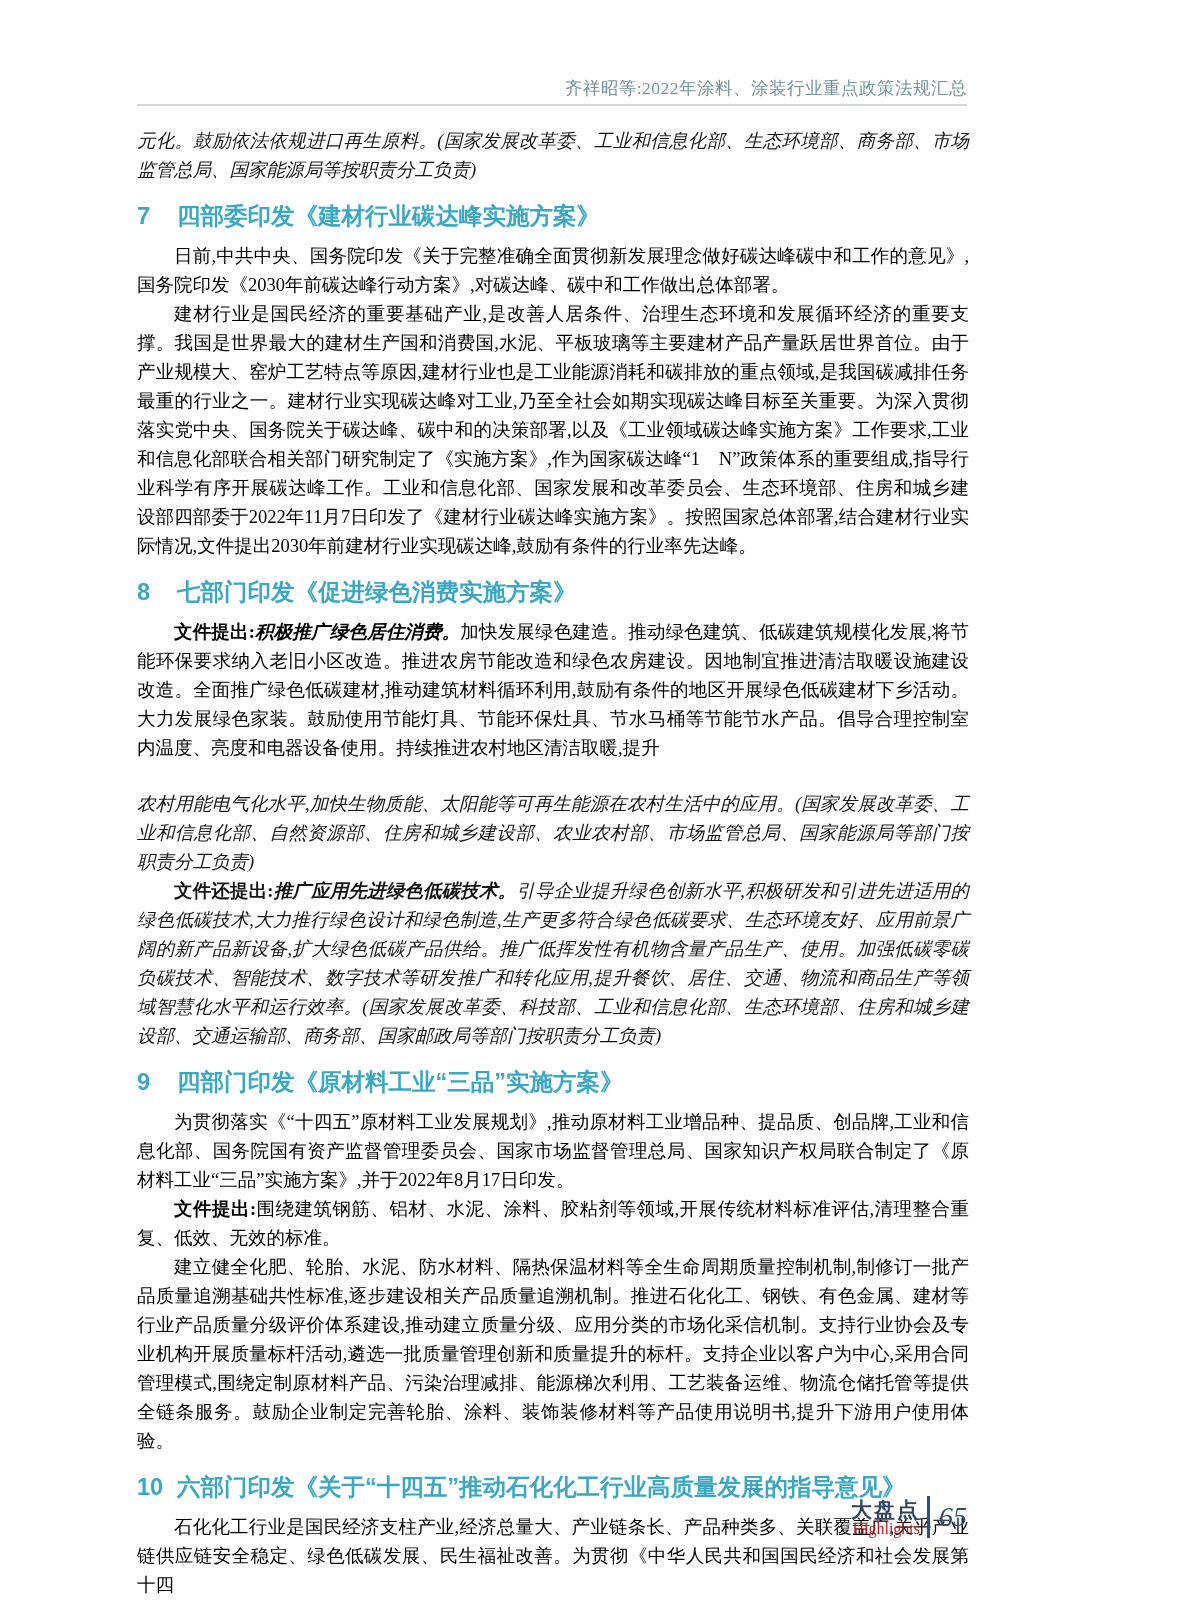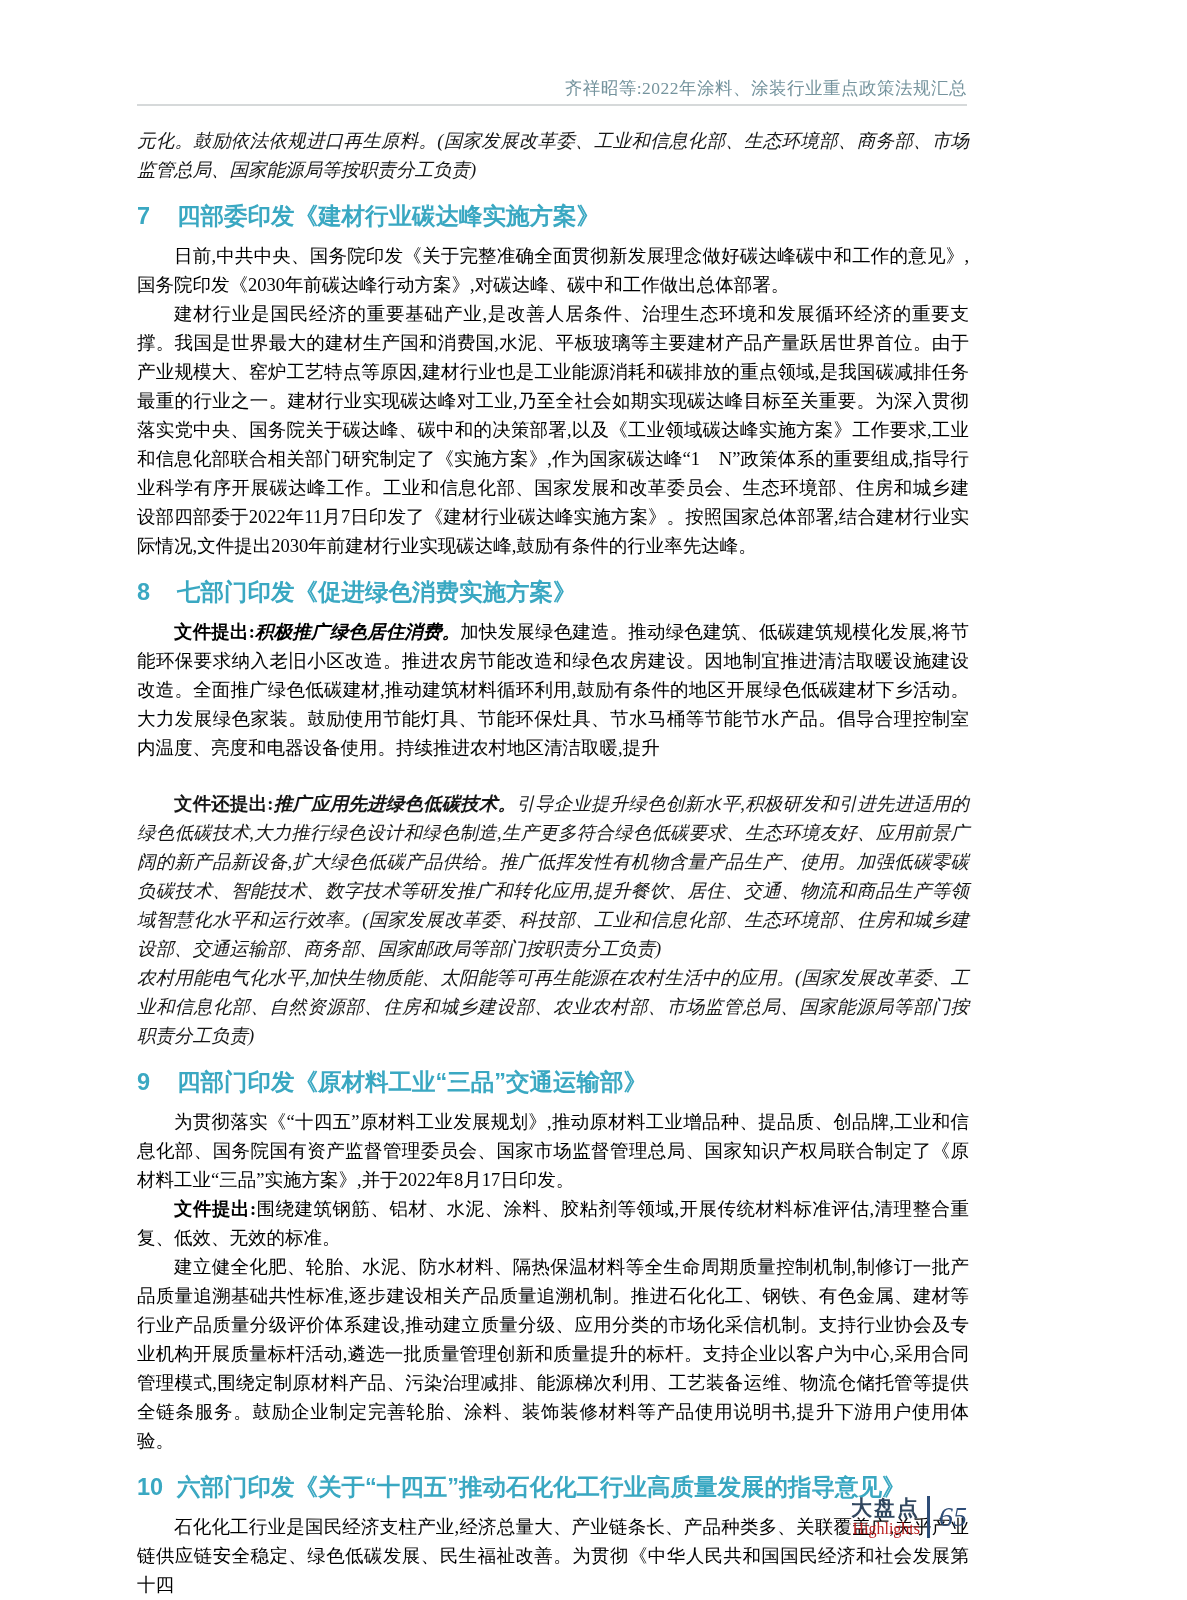--- a/index.html
+++ b/index.html
@@ -55,21 +55,21 @@
   .sec-num{flex:0 0 40px;}
   .sec-title{flex:1 1 auto;}
   
   .footer{
     position:absolute;top:1496px;right:136px;
     display:flex;align-items:center;
   }
   .footer-label{text-align:right;margin-right:7px;}
   .footer-cn{
     display:block;
-    font-family:Liberation Mono, monospace;
+    font-family:Liberation Sans, sans-serif;
     font-weight:700;
     font-size:21px;
     line-height:23px;
     letter-spacing:2px;
     color:#31475f;
   }
   .footer-en{
     display:block;
     font-family:"Liberation Serif","DejaVu Serif",serif;
     font-size:16px;
@@ -108,25 +108,25 @@
         </div>
         <p class="para">日前,中共中央、国务院印发《关于完整准确全面贯彻新发展理念做好碳达峰碳中和工作的意见》,国务院印发《2030年前碳达峰行动方案》,对碳达峰、碳中和工作做出总体部署。</p>
         <p class="para">建材行业是国民经济的重要基础产业,是改善人居条件、治理生态环境和发展循环经济的重要支撑。我国是世界最大的建材生产国和消费国,水泥、平板玻璃等主要建材产品产量跃居世界首位。由于产业规模大、窑炉工艺特点等原因,建材行业也是工业能源消耗和碳排放的重点领域,是我国碳减排任务最重的行业之一。建材行业实现碳达峰对工业,乃至全社会如期实现碳达峰目标至关重要。为深入贯彻落实党中央、国务院关于碳达峰、碳中和的决策部署,以及《工业领域碳达峰实施方案》工作要求,工业和信息化部联合相关部门研究制定了《实施方案》,作为国家碳达峰“1　N”政策体系的重要组成,指导行业科学有序开展碳达峰工作。工业和信息化部、国家发展和改革委员会、生态环境部、住房和城乡建设部四部委于2022年11月7日印发了《建材行业碳达峰实施方案》。按照国家总体部署,结合建材行业实际情况,文件提出2030年前建材行业实现碳达峰,鼓励有条件的行业率先达峰。</p>
         <div class="sec-heading">
           <span class="sec-num">8</span>
           <span class="sec-title">七部门印发《促进绿色消费实施方案》</span>
         </div>
         <p class="para"><span class="lead">文件提出:</span><span class="em-kai">积极推广绿色居住消费。</span>加快发展绿色建造。推动绿色建筑、低碳建筑规模化发展,将节能环保要求纳入老旧小区改造。推进农房节能改造和绿色农房建设。因地制宜推进清洁取暖设施建设改造。全面推广绿色低碳建材,推动建筑材料循环利用,鼓励有条件的地区开展绿色低碳建材下乡活动。大力发展绿色家装。鼓励使用节能灯具、节能环保灶具、节水马桶等节能节水产品。倡导合理控制室内温度、亮度和电器设备使用。持续推进农村地区清洁取暖,提升</p>
       </div>
     <div class="col">
+        <p class="para kai noindent">农村用能电气化水平,加快生物质能、太阳能等可再生能源在农村生活中的应用。(国家发展改革委、工业和信息化部、自然资源部、住房和城乡建设部、农业农村部、市场监管总局、国家能源局等部门按职责分工负责)</p>
         <p class="para kai"><span class="lead">文件还提出:</span><span class="em-kai">推广应用先进绿色低碳技术。</span>引导企业提升绿色创新水平,积极研发和引进先进适用的绿色低碳技术,大力推行绿色设计和绿色制造,生产更多符合绿色低碳要求、生态环境友好、应用前景广阔的新产品新设备,扩大绿色低碳产品供给。推广低挥发性有机物含量产品生产、使用。加强低碳零碳负碳技术、智能技术、数字技术等研发推广和转化应用,提升餐饮、居住、交通、物流和商品生产等领域智慧化水平和运行效率。(国家发展改革委、科技部、工业和信息化部、生态环境部、住房和城乡建设部、交通运输部、商务部、国家邮政局等部门按职责分工负责)</p>
-        <p class="para kai noindent">农村用能电气化水平,加快生物质能、太阳能等可再生能源在农村生活中的应用。(国家发展改革委、工业和信息化部、自然资源部、住房和城乡建设部、农业农村部、市场监管总局、国家能源局等部门按职责分工负责)</p>
         <div class="sec-heading">
           <span class="sec-num">9</span>
-          <span class="sec-title">四部门印发《原材料工业“三品”交通运输部》</span>
+          <span class="sec-title">四部门印发《原材料工业“三品”实施方案》</span>
         </div>
         <p class="para">为贯彻落实《“十四五”原材料工业发展规划》,推动原材料工业增品种、提品质、创品牌,工业和信息化部、国务院国有资产监督管理委员会、国家市场监督管理总局、国家知识产权局联合制定了《原材料工业“三品”实施方案》,并于2022年8月17日印发。</p>
         <p class="para"><span class="lead">文件提出:</span>围绕建筑钢筋、铝材、水泥、涂料、胶粘剂等领域,开展传统材料标准评估,清理整合重复、低效、无效的标准。</p>
         <p class="para">建立健全化肥、轮胎、水泥、防水材料、隔热保温材料等全生命周期质量控制机制,制修订一批产品质量追溯基础共性标准,逐步建设相关产品质量追溯机制。推进石化化工、钢铁、有色金属、建材等行业产品质量分级评价体系建设,推动建立质量分级、应用分类的市场化采信机制。支持行业协会及专业机构开展质量标杆活动,遴选一批质量管理创新和质量提升的标杆。支持企业以客户为中心,采用合同管理模式,围绕定制原材料产品、污染治理减排、能源梯次利用、工艺装备运维、物流仓储托管等提供全链条服务。鼓励企业制定完善轮胎、涂料、装饰装修材料等产品使用说明书,提升下游用户使用体验。</p>
         <div class="sec-heading">
           <span class="sec-num">10</span>
           <span class="sec-title">六部门印发《关于“十四五”推动石化化工行业高质量发展的指导意见》</span>
         </div>
         <p class="para">石化化工行业是国民经济支柱产业,经济总量大、产业链条长、产品种类多、关联覆盖广,关乎产业链供应链安全稳定、绿色低碳发展、民生福祉改善。为贯彻《中华人民共和国国民经济和社会发展第十四</p>
       </div>

